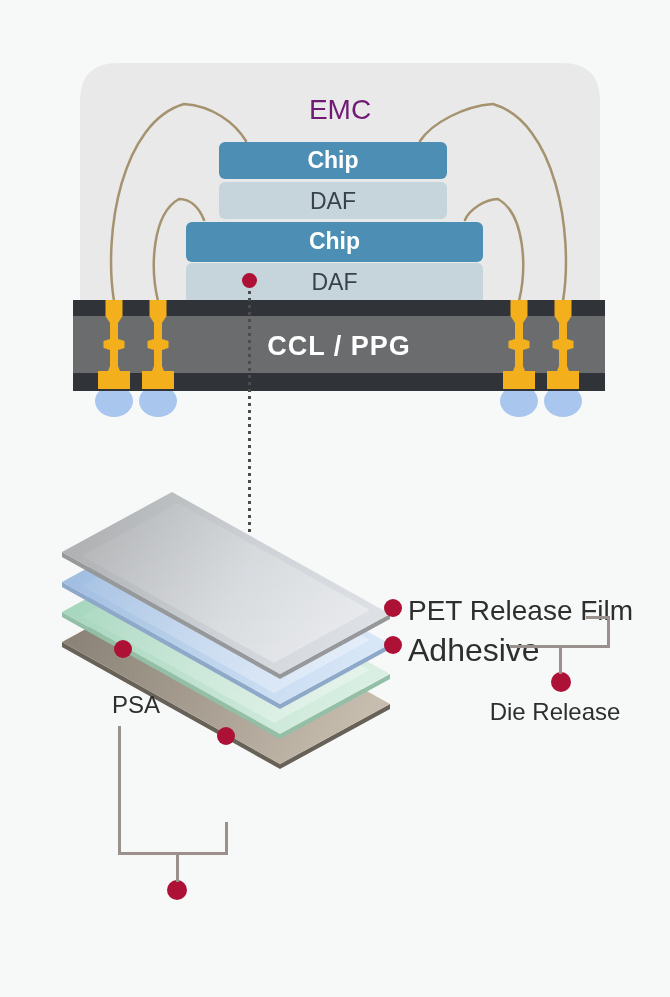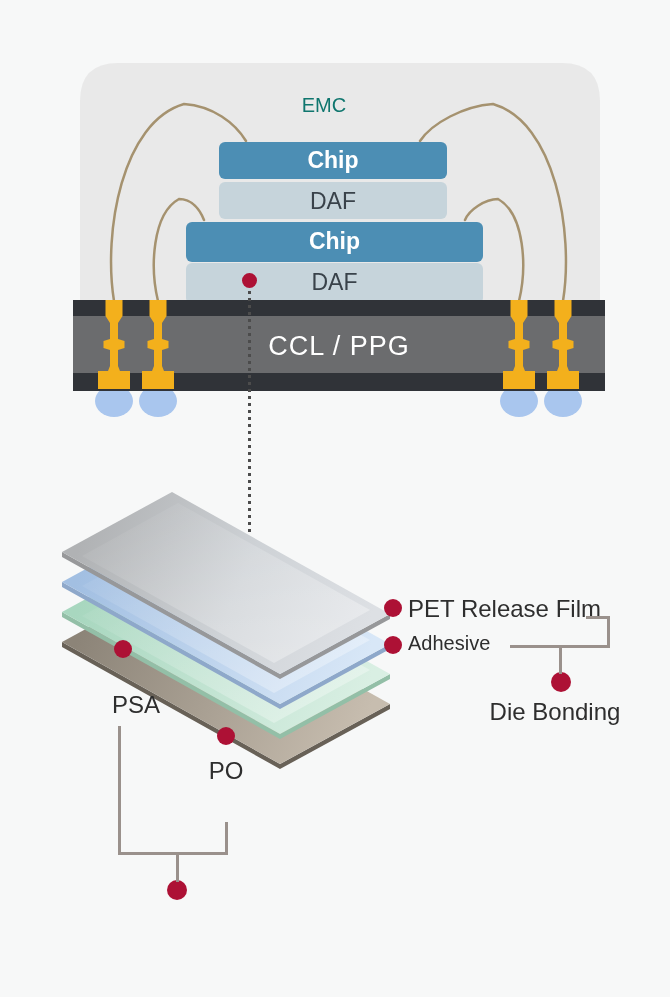--- a/index.html
+++ b/index.html
@@ -2,29 +2,29 @@
 <html><head>
 <meta charset="utf-8">
 <style>
   html,body{margin:0;padding:0;background:#f7f8f8;}
   .stage{position:relative;width:670px;height:997px;background:#f7f8f8;overflow:hidden;
          font-family:"Liberation Sans",sans-serif;color:#2e2e2e;}
   .stage svg{position:absolute;left:0;top:0;}
 
   
   .lbl{position:absolute;text-align:center;white-space:nowrap;}
-  .emc-lbl{left:284px;top:94px;width:80px;font-size:20px;color:#0f766e;}
+  .emc-lbl{left:300px;top:94px;width:80px;font-size:28px;color:#701a75;}
   .chip1-lbl{left:219px;top:147px;width:228px;font-size:23px;font-weight:700;color:#ffffff;}
   .daf1-lbl{left:219px;top:188px;width:228px;font-size:23px;color:#39424a;}
   .chip2-lbl{left:186px;top:228px;width:297px;font-size:23px;font-weight:700;color:#ffffff;}
   .daf2-lbl{left:186px;top:269px;width:297px;font-size:23px;color:#39424a;}
-  .ccl-lbl{left:73px;top:331px;width:532px;font-size:27px;font-weight:400;color:#ffffff;letter-spacing:1px;}
+  .ccl-lbl{left:73px;top:331px;width:532px;font-size:27px;font-weight:700;color:#ffffff;letter-spacing:1px;}
 
-  .pet-lbl{left:408px;top:595px;font-size:24px;text-align:left;}
-  .adh-lbl{left:408px;top:632px;font-size:20px;text-align:center;}
+  .pet-lbl{left:408px;top:595px;font-size:28px;text-align:left;}
+  .adh-lbl{left:408px;top:632px;font-size:32px;text-align:center;}
   .dbt-lbl{left:475px;top:696px;width:160px;font-size:24px;line-height:31px;}
   .psa-lbl{left:75px;top:691px;width:85px;font-size:24px;text-align:right;}
   .pobf-lbl{left:156px;top:754px;width:140px;font-size:24px;line-height:33px;}
   .dct-lbl{left:97px;top:905px;width:160px;font-size:24px;}
 
   
   .dot{position:absolute;border-radius:50%;background:#ad1135;}
   .dot-daf{left:242px;top:273px;width:15px;height:15px;}
   .dot-pet{left:384px;top:599px;width:18px;height:18px;}
   .dot-adh{left:384px;top:636px;width:18px;height:18px;}
@@ -136,25 +136,24 @@
   <div class="lbl emc-lbl">EMC</div>
   <div class="lbl chip1-lbl">Chip</div>
   <div class="lbl daf1-lbl">DAF</div>
   <div class="lbl chip2-lbl">Chip</div>
   <div class="lbl daf2-lbl">DAF</div>
   <div class="lbl ccl-lbl">CCL / PPG</div>
 
   <div class="lbl pet-lbl">PET Release Film</div>
   <div class="lbl adh-lbl">Adhesive</div>
   <div class="lbl dbt-lbl">
-    <div>Die Bonding</div>
+    <div>Die Release</div>
   </div>
   <div class="lbl psa-lbl">PSA</div>
   <div class="lbl pobf-lbl">
-    <div>PO</div>
   </div>
 
   <div class="dot dot-daf"></div>
   <div class="dot dot-pet"></div>
   <div class="dot dot-adh"></div>
   <div class="dot dot-psa"></div>
   <div class="dot dot-po"></div>
   <div class="dot dot-dbt"></div>
   <div class="dot dot-dct"></div>
 

